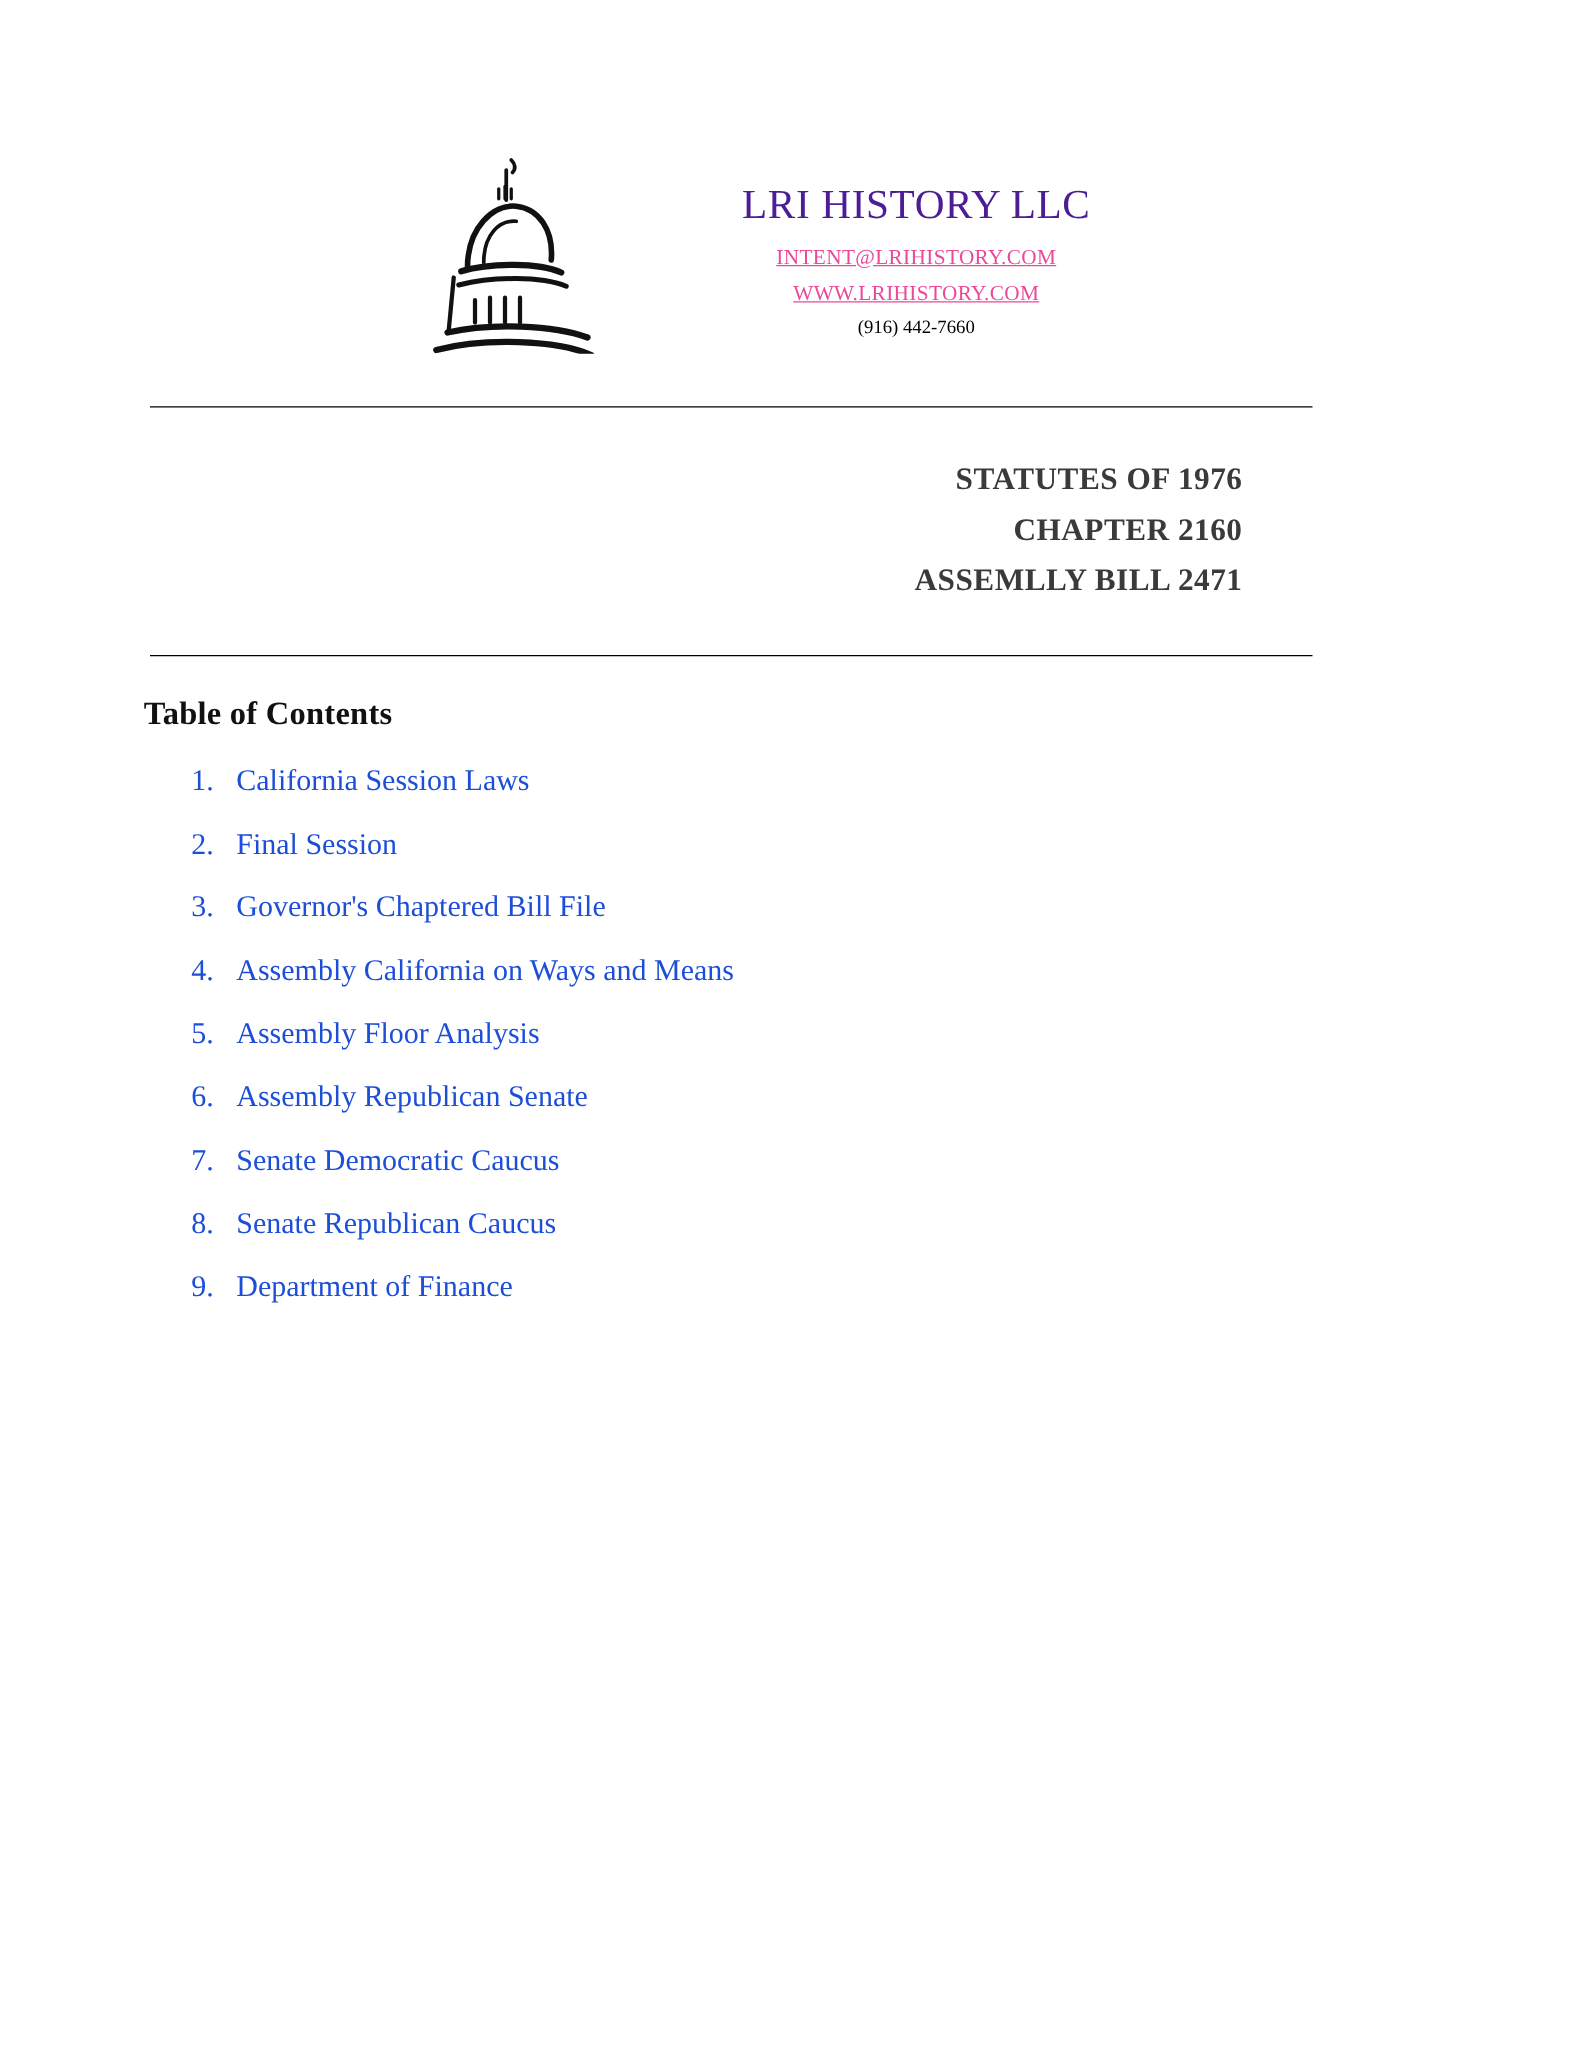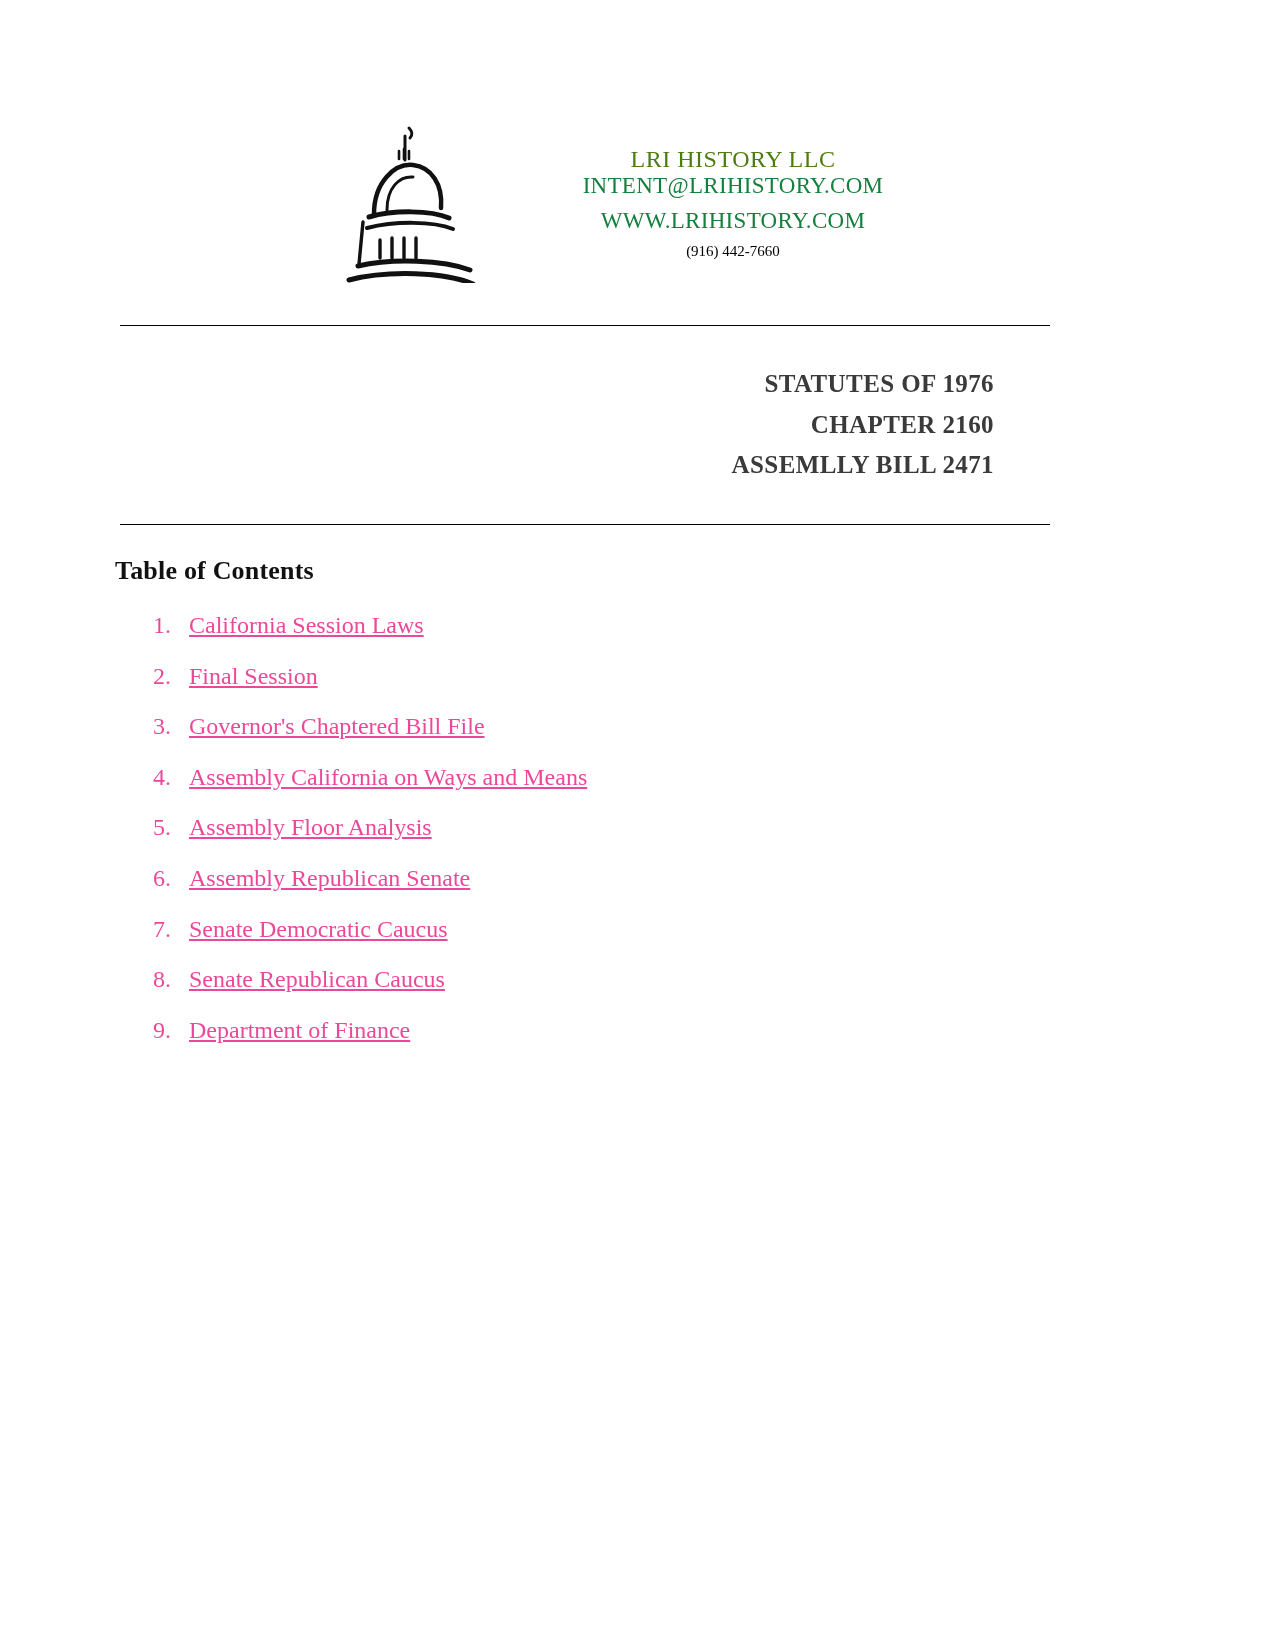--- a/index.html
+++ b/index.html
@@ -41,30 +41,32 @@
     justify-content: center;
   }
   .logo-wrap svg { display: block; }
 
   .letterhead-text {
     width: 420px;
     text-align: center;
     padding-top: 28px;
   }
   .company-name {
-    font-size: 24px;
+    font-size: 33px;
     letter-spacing: 0.5px;
-    color: #4d7c0f;
+    color: #4c1d95;
+    margin-bottom: 13px;
     white-space: nowrap;
   }
   .contact-line {
-    font-size: 23px;
+    font-size: 17px;
     letter-spacing: 0.3px;
-    color: #15803d;
+    color: #ec4899;
     margin-bottom: 9px;
+    text-decoration: underline;
   }
   .contact-phone {
     font-size: 15px;
     color: #000000;
     margin-top: 4px;
   }
 
   
   .rule {
     position: absolute;
@@ -102,22 +104,21 @@
   }
   ol.toc-list {
     position: absolute;
     left: 115px;
     top: 612px;
     width: 800px;
     margin: 0;
     padding-left: 62px;
     list-style: decimal;
     font-size: 24px;
-    color: #ec4899;
-    text-decoration: underline;
+    color: #1d4ed8;
   }
   ol.toc-list li {
     margin-bottom: 23px;
     padding-left: 12px;
     line-height: 1.15;
   }
   ol.toc-list li::marker {
     font-size: 24px;
   }
 </style>

